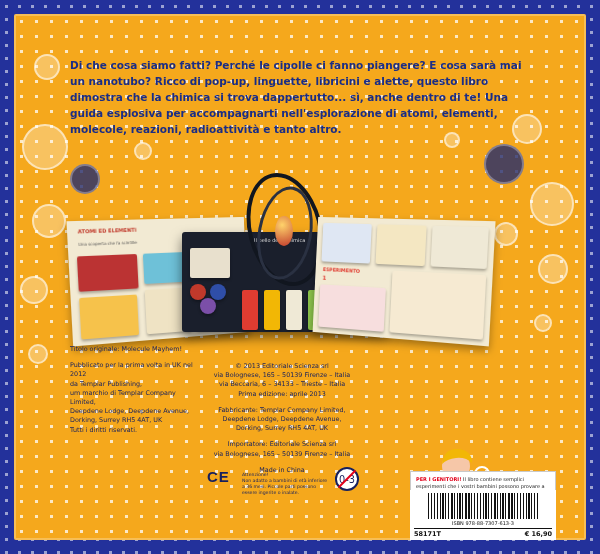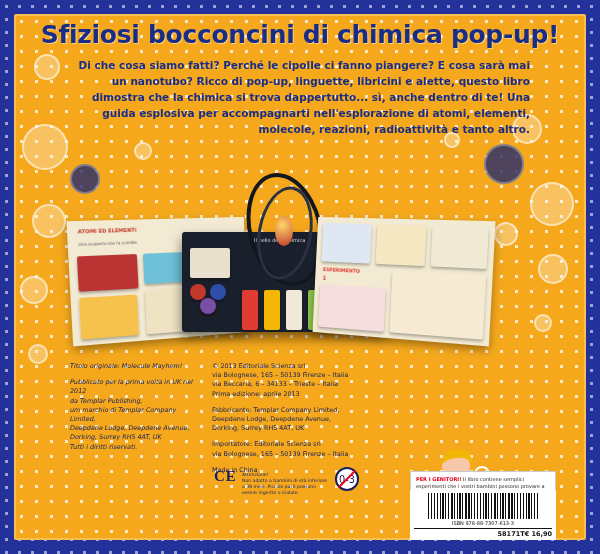--- a/index.html
+++ b/index.html
@@ -64,21 +64,21 @@
     font-family: "DejaVu Sans", sans-serif;
     font-weight: bold;
     font-size: 25px;
     color: #1a2d86;
     letter-spacing: -0.3px;
     text-shadow: 1px 1px 0 rgba(255,255,255,.45);
   }
   .blurb {
     position: absolute;
     top: 57px; left: 70px; width: 460px;
-    text-align: right;
+    text-align: left;
     font-family: "DejaVu Sans", sans-serif;
     font-size: 10.5px;
     line-height: 16px;
     color: #1a2d86;
     font-weight: bold;
   }
 
   
   .photo {
     position: absolute;
@@ -167,22 +167,22 @@
   }
 
   
   .colophon {
     position: absolute;
     font-family: "DejaVu Sans", sans-serif;
     font-size: 6.4px;
     line-height: 9.2px;
     color: #16205e;
   }
-  .col1 { left: 56px; top: 348px; width: 130px; font-style: italic; }
-  .col2 { left: 198px; top: 348px; width: 140px; }
+  .col1 { left: 56px; top: 331px; width: 130px; }
+  .col2 { left: 198px; top: 348px; width: 140px; text-align: center; }
   .colophon p { margin: 0 0 7px 0; }
 
   
   .parents-box {
     position: absolute;
     right: 30px; bottom: 32px;
     width: 146px;
     background: #fff;
     border: 1px solid #c9c9c9;
     padding: 4px 5px 3px 5px;
@@ -223,35 +223,35 @@
     display:block;
   }
   .isbn {
     font-family: "DejaVu Sans", sans-serif;
     font-size: 5px;
     color: #111;
     margin-top: 1px;
   }
   .price-row {
     display: flex;
-    justify-content: flex-end;
+    justify-content: space-between;
     font-family: "DejaVu Sans", sans-serif;
     font-size: 6.5px;
     font-weight: bold;
     color: #111;
     border-top: 1px solid #111;
     margin-top: 2px;
     padding-top: 1px;
   }
 
   
   .ce-mark {
     position: absolute;
-    left: 200px; bottom: 55px;
-    font-family: Liberation Serif, serif;
+    left: 193px; bottom: 55px;
+    font-family: Liberation Sans, sans-serif;
     font-size: 15px;
     font-weight: bold;
     color: #16205e;
     letter-spacing: 1px;
   }
   .warn-note {
     position: absolute;
     left: 228px; bottom: 44px;
     width: 86px;
     font-family: "DejaVu Sans", sans-serif;
@@ -393,15 +393,14 @@
       <span class="barcode"></span>
       <div class="isbn">ISBN 978-88-7307-613-3</div>
       <div class="price-row">
         <span>58171T</span>
         <span>€ 16,90</span>
       </div>
     </div>
 
   </div>
 
-  <div class="title">Sfiziosi bocconcini di chimica pop-up!</div>
   <div class="blurb">Di che cosa siamo fatti? Perché le cipolle ci fanno piangere? E cosa sarà mai un nanotubo? Ricco di pop-up, linguette, libricini e alette, questo libro dimostra che la chimica si trova dappertutto... sì, anche dentro di te! Una guida esplosiva per accompagnarti nell'esplorazione di atomi, elementi, molecole, reazioni, radioattività e tanto altro.</div>
 </div>
 
 </body></html>

